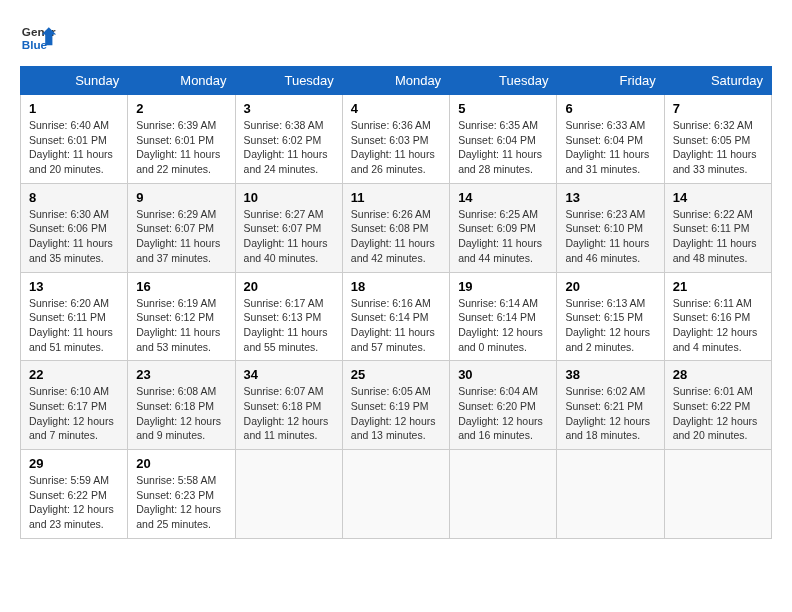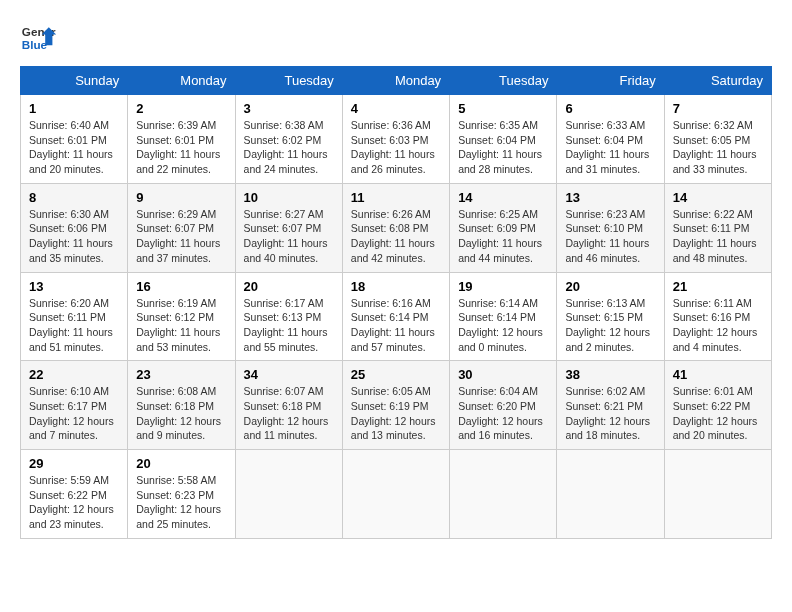--- a/index.html
+++ b/index.html
@@ -324,21 +324,21 @@
       </td>
         <td>
         <span class="day-num">38</span>
         <div class="day-detail">
           Sunrise: 6:02 AM<br>
           Sunset: 6:21 PM<br>
           Daylight: 12 hours and 18 minutes.
         </div>
       </td>
         <td>
-        <span class="day-num">41</span>
+        <span class="day-num">28</span>
         <div class="day-detail">
           Sunrise: 6:01 AM<br>
           Sunset: 6:22 PM<br>
           Daylight: 12 hours and 20 minutes.
         </div>
       </td>
       </tr>
       <tr>
         <td>
         <span class="day-num">29</span>

